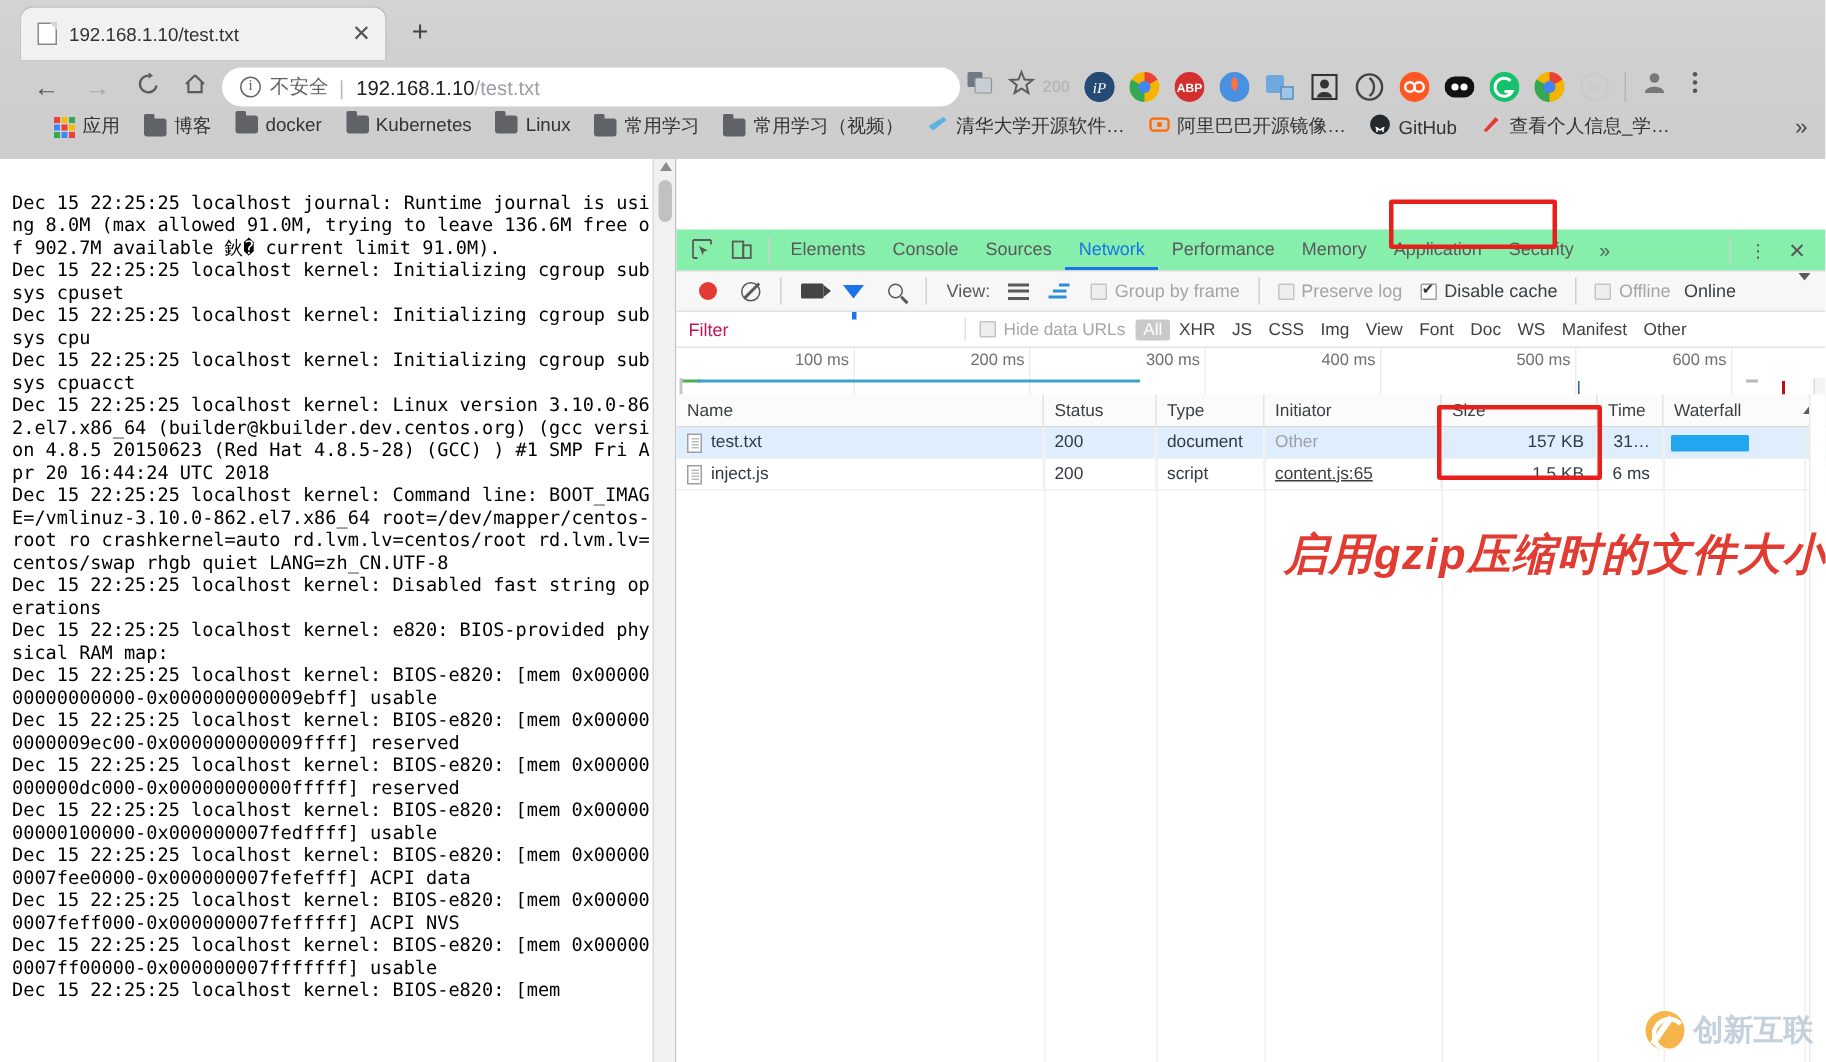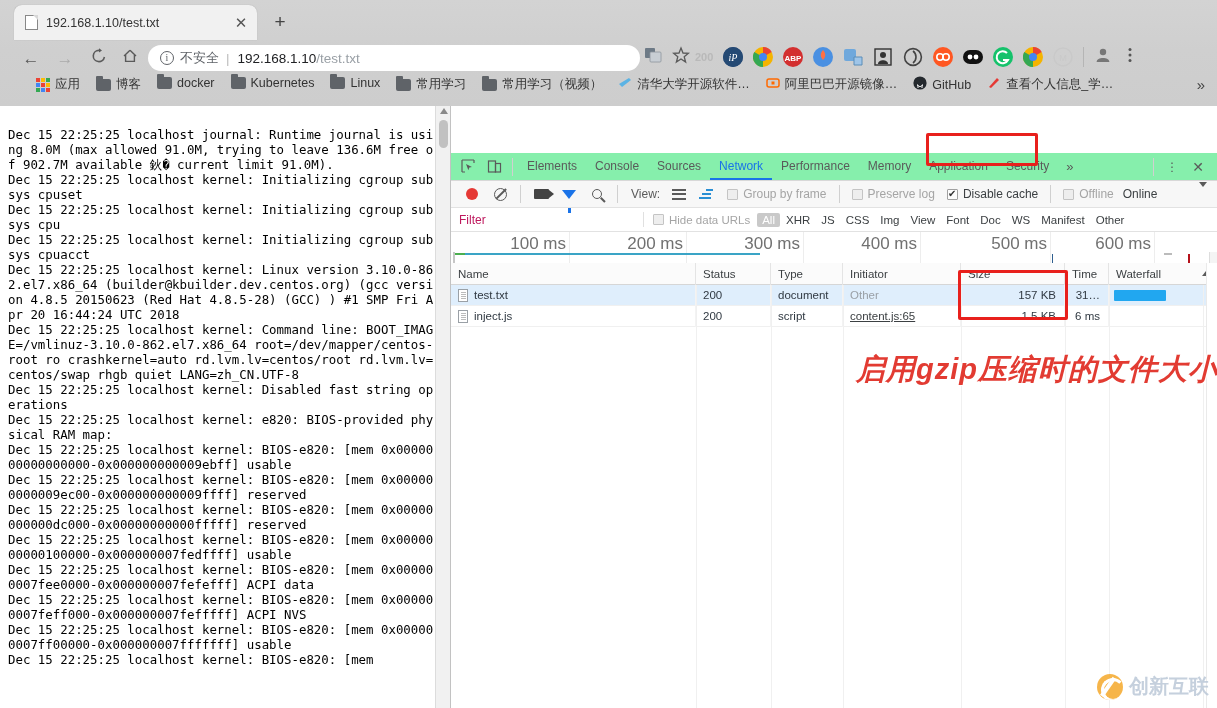--- a/index.html
+++ b/index.html
@@ -161,21 +161,21 @@
     background:#fff; padding-left: 8px; gap: 1px; font-size: 11.5px; color:#3c4043;
   }
   .filter-input { width: 175px; color:#be185d; font-size: 12px; }
   .f-sep { width:1px;height:15px;background:#e0e0e0;margin:0 8px;}
   .ftype { padding: 1px 5px; border-radius: 2px; color:#3c4043; }
   .ftype.sel { background:#c9c9c9; color:#fff; }
 
   
   .dt-overview { height: 78px; position: relative; background:#fff; border-bottom:1px solid #d4d4d4; overflow:hidden; }
   .ov-tick { position:absolute; top:0; height: 78px; border-left: 1px solid #ededed; }
-  .ov-tick span { position:absolute; right: 4px; top: 2px; font-size: 17px; color: #717171; white-space:nowrap; }
+  .ov-tick span { position:absolute; right: 4px; top: 2px; font-size: 11px; color: #717171; white-space:nowrap; }
   .ov-line-blue { position:absolute; height:2px; background:#3aa4c6; }
   .ov-line-green { position:absolute; height:2px; background:#4caf50; }
   .ov-evt-blue { position:absolute; width:1px; background:#2f5f8f; }
   .ov-evt-red { position:absolute; width:1.5px; background:#b5121b; }
   .ov-red-bar { position:absolute; height: 8px; background:#ee1c1c; }
   .ov-dash { position:absolute; width:8px;height:1.5px;background:#bbb; }
   .ov-left-edge { position:absolute; left:2px; top:20px; width:2px; height: 50px; background:#c6c6c6;}
 
   
   .dt-table { position:absolute; left:0; right:0; top: 157px; bottom: 0; background:#fff; }

